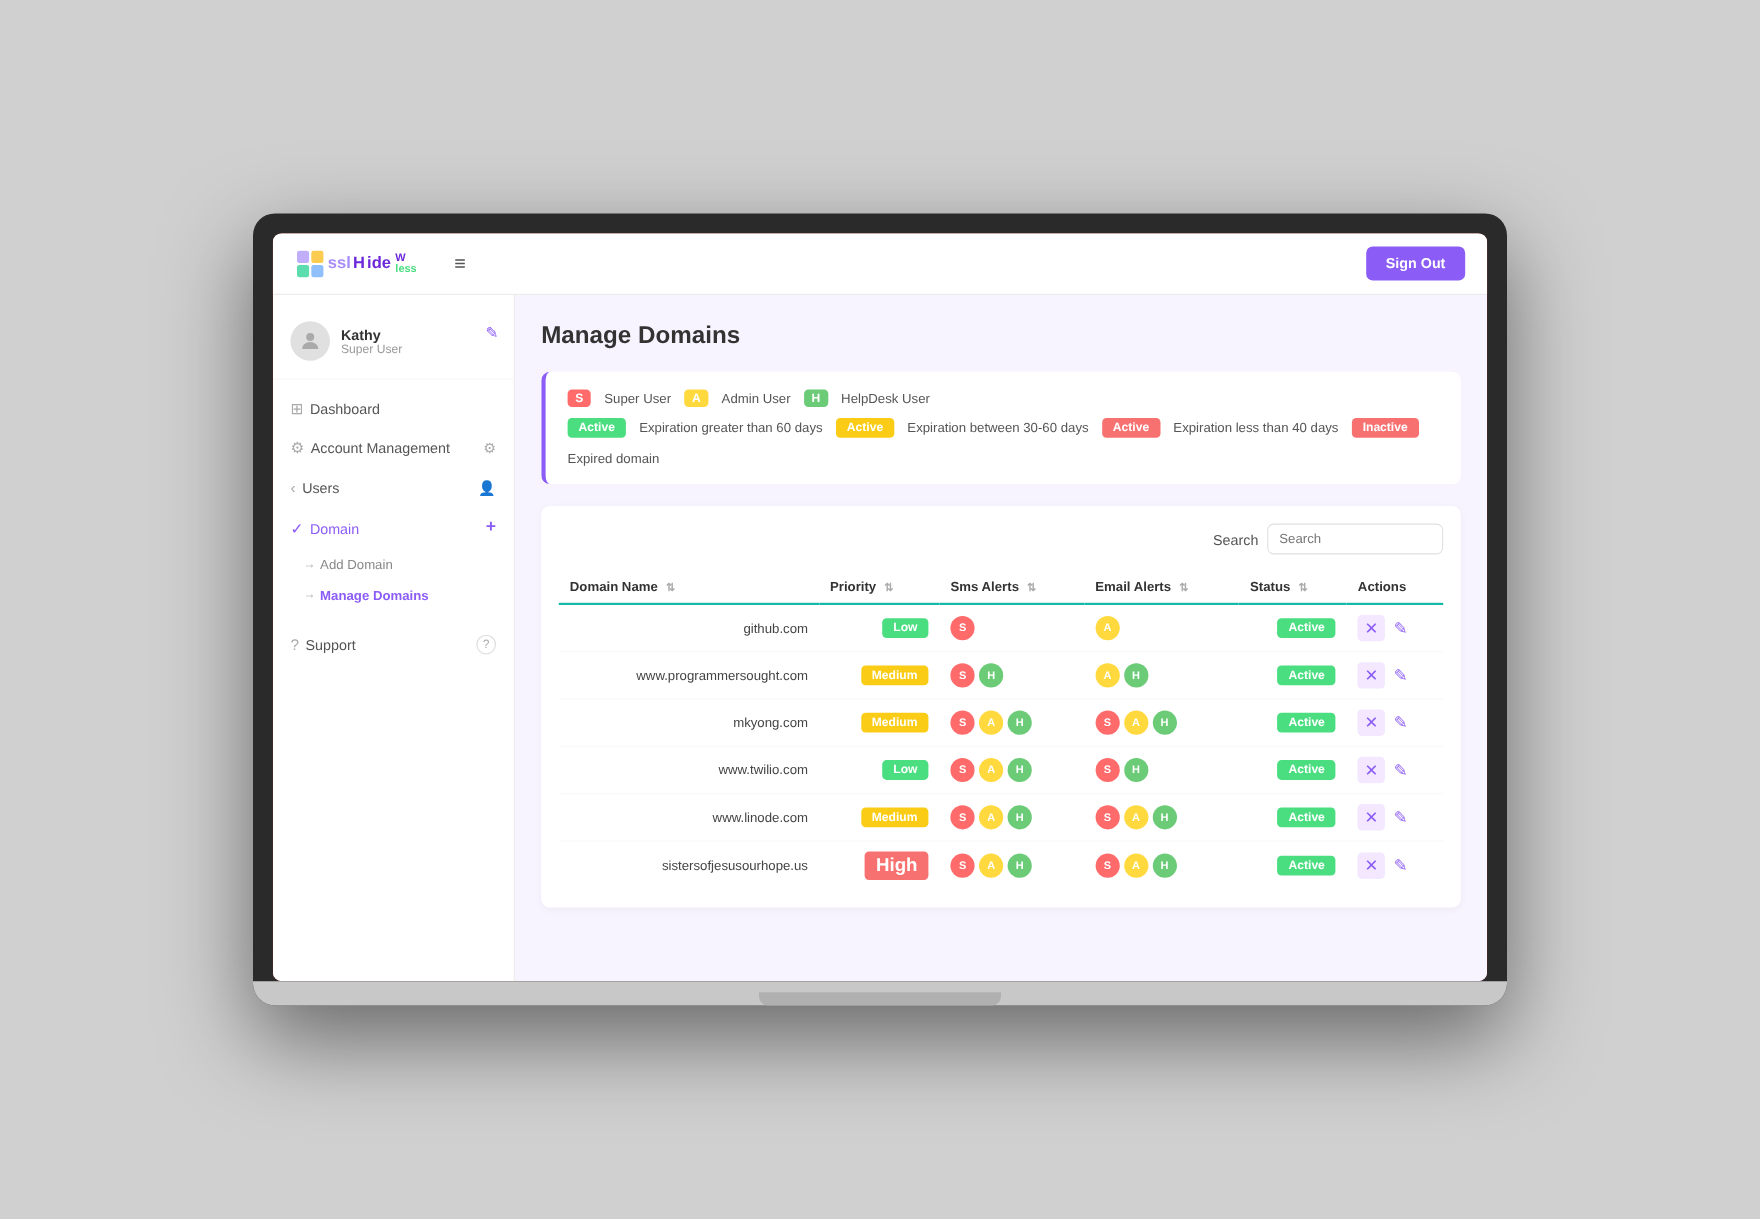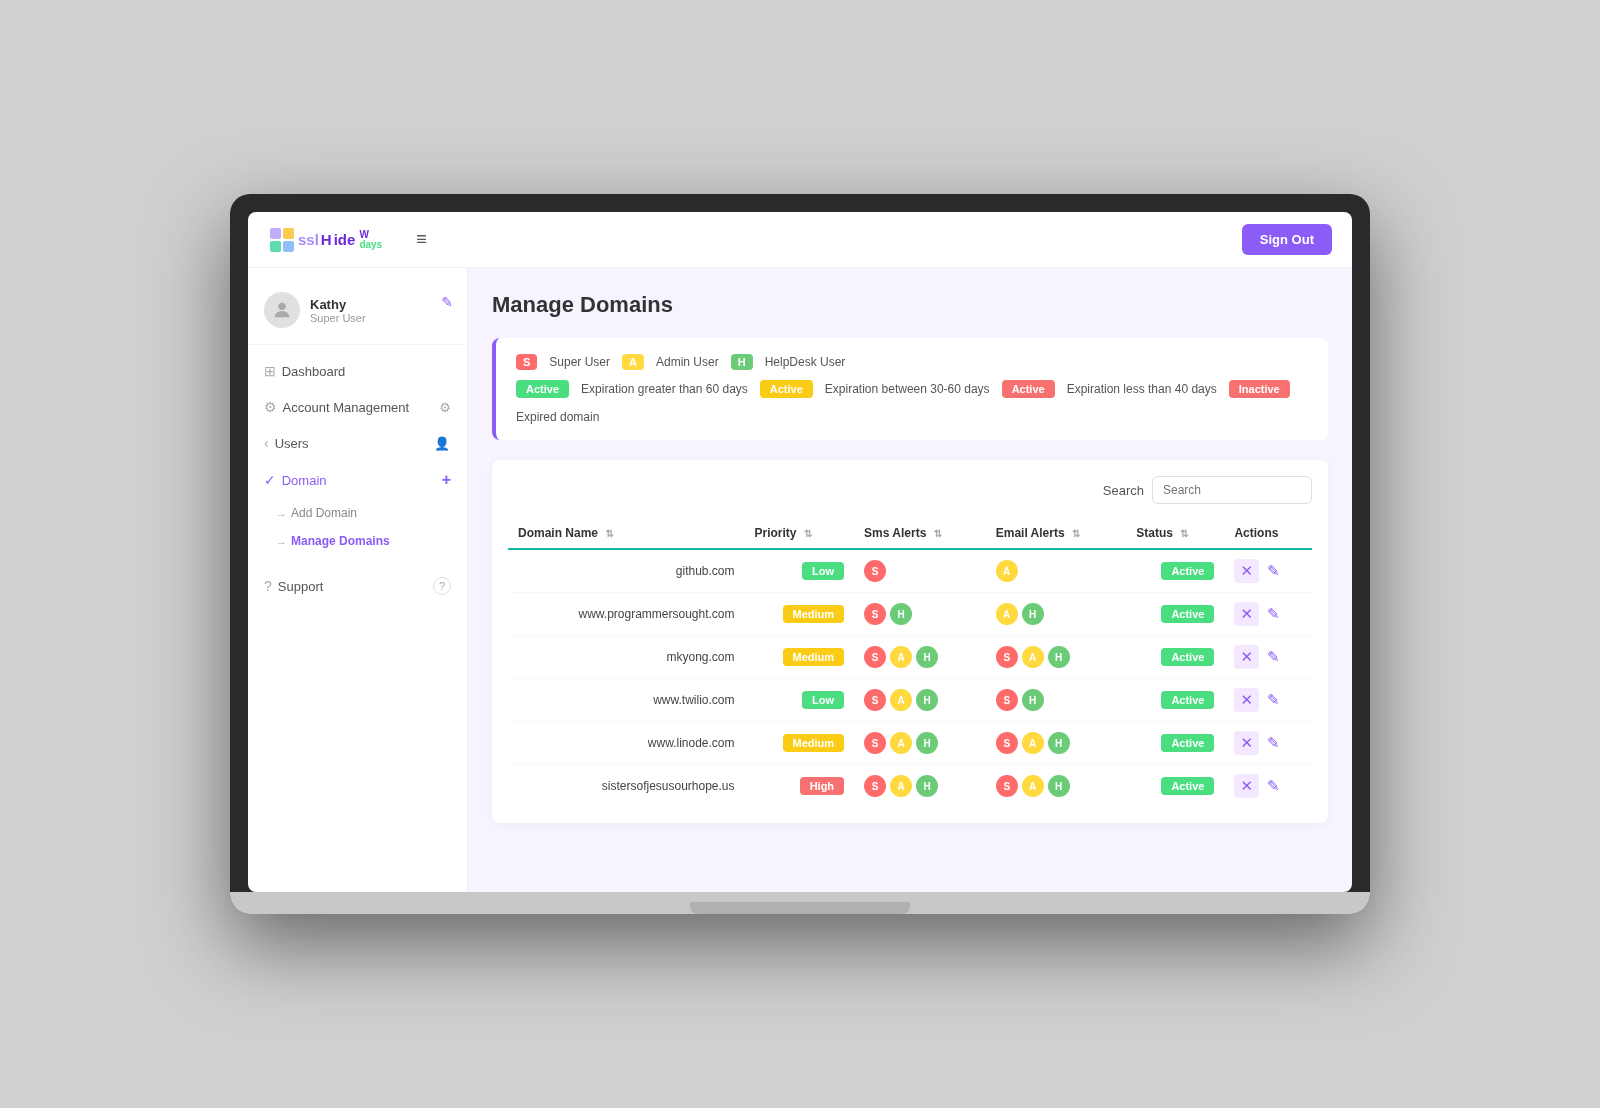--- a/index.html
+++ b/index.html
@@ -236,21 +236,21 @@
       padding: 9px 10px;
       font-size: 12px;
       color: #444;
       border-bottom: 1px solid #f8f8f8;
       vertical-align: middle;
       text-align: right;
     }
     tbody tr:last-child td { border-bottom: none; }
     .priority-low { background: #4ade80; color: #fff; border-radius: 4px; padding: 3px 10px; font-size: 11px; font-weight: 600; display: inline-block; }
     .priority-medium { background: #facc15; color: #fff; border-radius: 4px; padding: 3px 10px; font-size: 11px; font-weight: 600; display: inline-block; }
-    .priority-high { background: #f87171; color: #fff; border-radius: 4px; padding: 3px 10px; font-size: 11px; font-weight: 600; display: inline-block; }
+    .priority-high { background: #f87171; color: #fff; border-radius: 4px; padding: 3px 10px; font-size: 17px; font-weight: 600; display: inline-block; }
     .alert-badges { display: flex; gap: 4px; align-items: center; }
     .badge-pill-s { background: #ff6b6b; color: #fff; border-radius: 50%; width: 22px; height: 22px; display: flex; align-items: center; justify-content: center; font-size: 10px; font-weight: 700; }
     .badge-pill-a { background: #ffd93d; color: #fff; border-radius: 50%; width: 22px; height: 22px; display: flex; align-items: center; justify-content: center; font-size: 10px; font-weight: 700; }
     .badge-pill-h { background: #6bcb77; color: #fff; border-radius: 50%; width: 22px; height: 22px; display: flex; align-items: center; justify-content: center; font-size: 10px; font-weight: 700; }
     .status-badge-active { background: #4ade80; color: #fff; border-radius: 4px; padding: 3px 10px; font-size: 11px; font-weight: 600; display: inline-block; }
     .actions { display: flex; gap: 8px; align-items: center; }
     .action-delete { color: #8b5cf6; font-size: 15px; cursor: pointer; background: #f3e8ff; border-radius: 4px; padding: 3px 6px; }
     .action-edit { color: #8b5cf6; font-size: 15px; cursor: pointer; }
     
     .logo-icon-wrap {
@@ -279,21 +279,21 @@
             <rect x="2" y="15" width="11" height="11" rx="2" fill="#34d399" opacity="0.8"></rect>
             <rect x="15" y="15" width="11" height="11" rx="2" fill="#60a5fa" opacity="0.7"></rect>
           </svg>
           <span style="font-size:15px;font-weight:800;color:#a78bfa;">ssl</span>
           <span style="font-size:15px;font-weight:800;color:#6d28d9;">H</span>
           <span style="font-size:15px;font-weight:700;color:#6d28d9;">ide</span>
             <br>
         </div>
         <div style="display:flex;flex-direction:column;line-height:1;margin-left:-2px;">
           <span style="font-size:10px;font-weight:700;color:#6d28d9;">W</span>
-          <span style="font-size:10px;font-weight:700;color:#4ade80;">days</span>
+          <span style="font-size:10px;font-weight:700;color:#4ade80;">less</span>
         </div>
         <span class="hamburger">≡</span>
       </div>
       <button class="sign-out-btn">Sign Out</button>
     </div>
 
     <div class="main-layout">
 
       <div class="sidebar">
 

